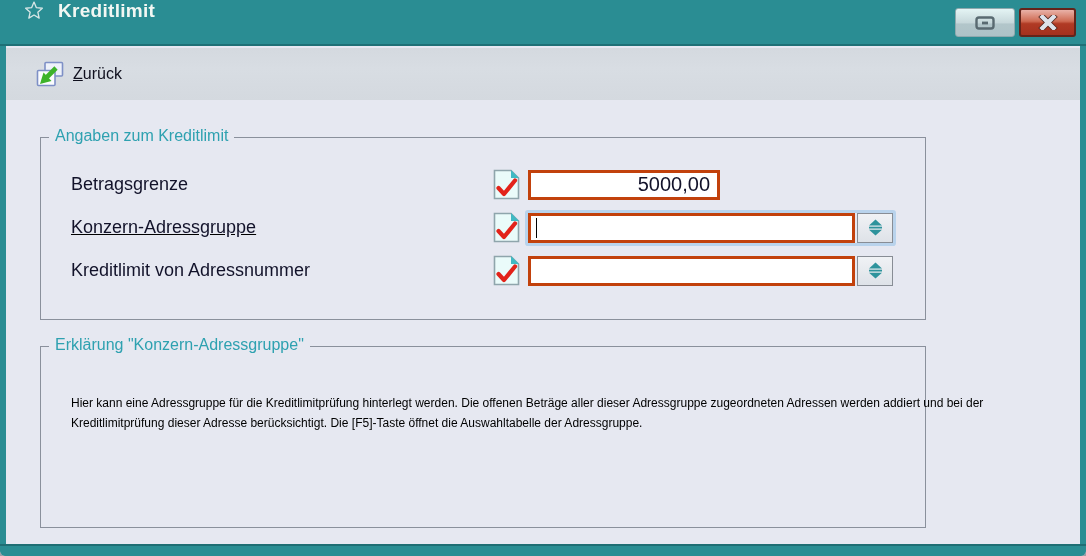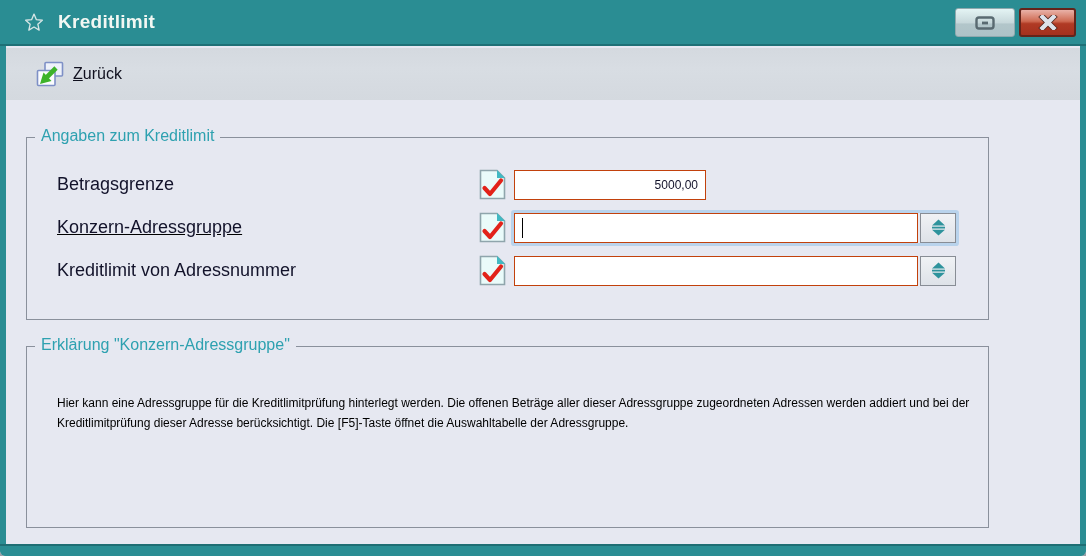--- a/index.html
+++ b/index.html
@@ -14,21 +14,21 @@
   
   .frame-left  { position:absolute; left:0;  top:0; bottom:0; width:6px;  background:#2A8D93; z-index:5; }
   .frame-right { position:absolute; right:0; top:0; bottom:0; width:6px;  background:#2A8D93; z-index:5; }
   .frame-bottom{ position:absolute; left:0; right:0; bottom:0; height:12px; background:#2A8D93;
                  border-top:2px solid #1E6E74; z-index:5; }
 
   
   .titlebar {
     position:absolute; top:0; left:0; right:0; height:46px;
     background:#2A8D93; border-bottom:2px solid #1E7076;
-    display:flex; align-items:center; z-index:6;
+    display:flex; align-items:flex-start; z-index:6;
   }
   .star { margin-left:24px; display:flex; align-items:center; }
   .title {
     color:#F2F7F3; font-size:19px; font-weight:bold; margin-left:14px; letter-spacing:.3px;
   }
   .win-buttons { position:absolute; right:10px; top:8px; display:flex; gap:4px; }
   .btn-restore {
     width:60px; height:29px; border-radius:3px; border:1px solid #8FA9AE;
     background:linear-gradient(#E4F4F4, #C6D7DA 52%, #B2C6CA 55%, #AEC2C7);
     display:flex; align-items:center; justify-content:center; cursor:default;
@@ -49,43 +49,43 @@
     display:flex; align-items:center; gap:9px;
     padding:2px 10px 2px 4px; cursor:pointer;
     color:#10101E; font-size:16px;
   }
   .back-button .u { text-decoration:underline; }
 
   
   .main { position:absolute; top:100px; left:6px; right:6px; bottom:12px; background:#E6E8F1; }
 
   .group {
-    position:absolute; left:20px; width:963px;
+    position:absolute; left:34px; width:886px;
     border:1px solid #8A909C;
   }
   .group-form { top:37px;  height:183px; }
   .group-expl { top:246px; height:182px; }
   .legend {
     position:absolute; top:-11px; left:8px; padding:0 6px;
     background:#E6E8F1; color:#2EA1B0; font-size:16px;
   }
 
   .row {
     position:absolute; left:30px; right:32px; height:31px;
     display:flex; align-items:center;
   }
   .row-1 { top:31px; }
   .row-2 { top:74px;text-decoration:underline; }
   .row-3 { top:117px; }
   .row-label { width:422px; font-size:18px; color:#12122A; }
   .check-icon { width:27px; height:31px; margin-right:8px; flex:0 0 auto; display:flex; }
 
   .field {
-    height:30px; border:1px solid #c2410c; background:#fff;
-    font-family:"Liberation Sans", sans-serif; font-size:12px; color:#12122A;
+    height:30px; border:3px solid #c2410c; background:#fff;
+    font-family:"Liberation Sans", sans-serif; font-size:20px; color:#12122A;
     padding:0 7px; outline:none;
   }
   .field-amount { width:192px; text-align:right; }
   .input-group { display:flex; flex:1; position:relative; align-items:stretch; }
   .input-group .field { flex:1; }
   .input-group.focused { box-shadow:0 0 0 3px #B9D3EC; border-radius:1px; }
   .caret { position:absolute; left:8px; top:5px; width:1px; height:20px; background:#000; }
   .spinner {
     width:36px; margin-left:2px; flex:0 0 auto;
     border:1px solid #888D95;

